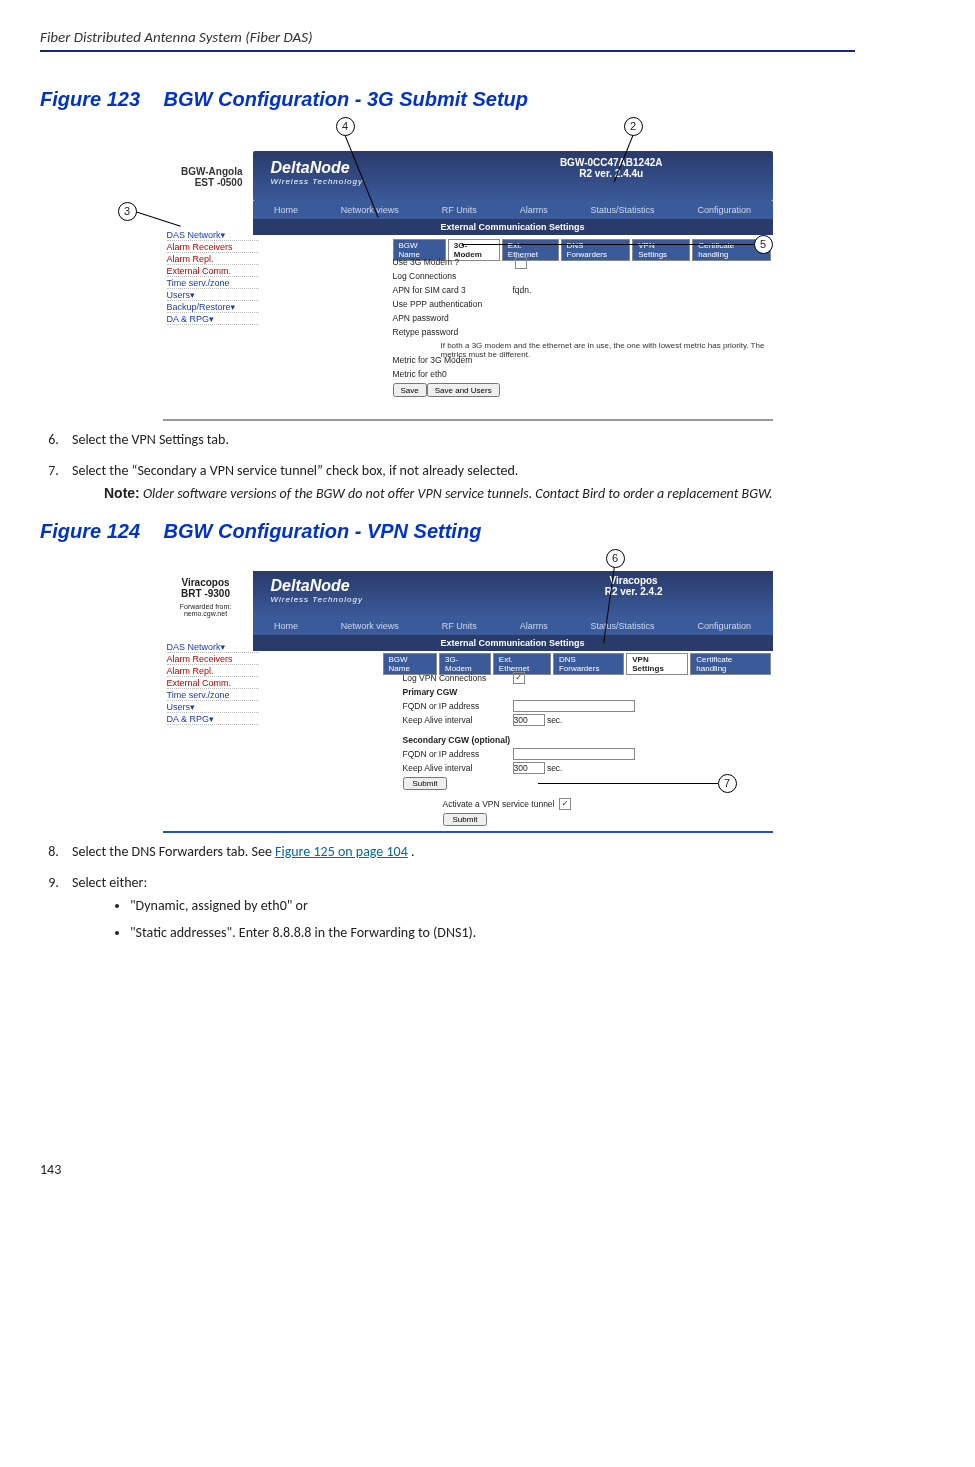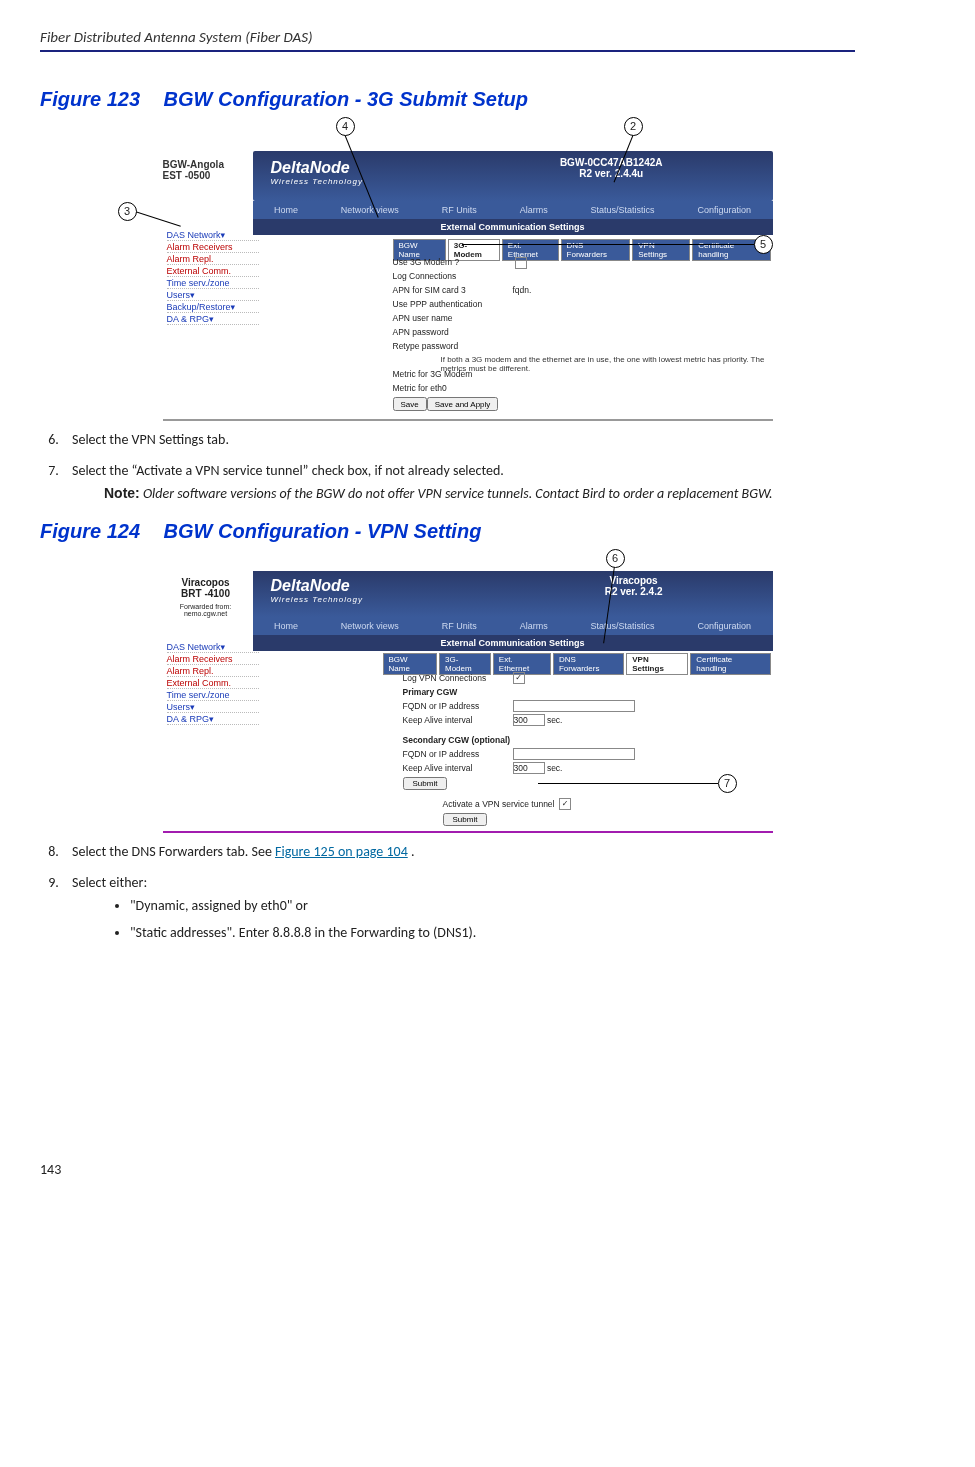--- a/index.html
+++ b/index.html
@@ -51,22 +51,22 @@
   
   .mock1 {
     width: 610px; height: 280px;
     margin: 10px auto 22px auto;
     border-bottom: 2px solid #999;
     position: relative;
     font-family: Arial, sans-serif;
     font-size: 9px;
   }
   .mock1 .top-left {
-    position: absolute; left: 0; top: 20px;
-    width: 80px; text-align: left; font-weight: bold; color:#333;
+    position: absolute; left: 0; top: 27px;
+    width: 80px; text-align: right; font-weight: bold; color:#333;
     font-size:10px;
   }
   .mock1 .banner {
     position:absolute; left:90px; top:12px; right:0; height:50px;
     background: linear-gradient(#2a3a6a,#3a5a9a);
     border-radius:2px;
     color:#fff;
   }
   .mock1 .brand {
     position:absolute; left:18px; top:8px; font-style:italic; font-weight:bold; font-size:16px;
@@ -102,21 +102,21 @@
     position:absolute; left:230px; top:118px; font-size:8.5px; color:#222;
   }
   .mock1 .form .row{height:14px; display:flex; }
   .mock1 .form .lab{width:120px;}
   .mock1 .form .ck{width:10px;height:10px;border:1px solid #888;margin-left:2px;}
   .mock1 .note{font-size:8px; color:#333; width:340px;}
   .mock1 .btns button{font-size:8px; padding:0 6px;}
   
   .mock2{
     width:610px; height:260px; margin:8px auto 16px auto;
-    border-bottom:2px solid #a21caf; position:relative;
+    border-bottom:2px solid #1d4ed8; position:relative;
     font-family: Arial, sans-serif; font-size:9px;
   }
   .mock2 .top-left{position:absolute;left:0;top:6px;width:86px;text-align:center;font-weight:bold;font-size:10px;}
   .mock2 .fwd{font-size:7px;font-weight:normal;margin-top:4px;}
   .mock2 .banner{position:absolute;left:90px;top:0;right:0;height:46px;background:linear-gradient(#2a3a6a,#3a5a9a);color:#fff;}
   .mock2 .brand{position:absolute;left:18px;top:6px;font-style:italic;font-weight:bold;font-size:16px;}
   .mock2 .brand small{font-size:8px;font-weight:normal;letter-spacing:1px;display:block;}
   .mock2 .bhead{position:absolute;right:110px;top:4px;font-size:10px;font-weight:bold;text-align:center;}
   .mock2 .nav{position:absolute;left:90px;top:46px;right:0;height:18px;background:#3a5a9a;color:#cdd9f0;font-size:9px;display:flex;justify-content:space-around;align-items:center;}
   .mock2 .ribbon{position:absolute;left:90px;top:64px;right:0;height:16px;background:#2a3a6a;color:#fff;text-align:center;font-weight:bold;line-height:16px;font-size:9px;}
@@ -214,49 +214,46 @@
             <span class="lab">Log Connections</span>
           </div>
         <div class="row">
             <span class="lab">APN for SIM card 3</span>
             <span style="">fqdn.</span>
           </div>
         <div class="row">
             <span class="lab">Use PPP authentication</span>
           </div>
         <div class="row">
-            <span class="lab">APN user name</span>
-          </div>
-        <div class="row">
             <span class="lab">APN password</span>
           </div>
         <div class="row">
             <span class="lab">Retype password</span>
           </div>
         <div class="row">
             <span class="note" style="margin-left:48px">If both a 3G modem and the ethernet are in use, the one with lowest metric has priority. The metrics must be different.</span>
           </div>
         <div class="row">
             <span class="lab">Metric for 3G Modem</span>
           </div>
         <div class="row">
             <span class="lab">Metric for eth0</span>
           </div>
         <div class="row btns">
           <button>Save</button>
-          <button>Save and Apply</button>
+          <button>Save and Users</button>
         </div>
       </div>
     </div>
   </div>
 </div>
 
 <ol class="steps" start="6">
   <li>Select the VPN Settings tab.</li>
-  <li>Select the “Activate a VPN service tunnel” check box, if not already selected.</li>
+  <li>Select the “Secondary a VPN service tunnel” check box, if not already selected.</li>
 </ol>
 <div class="note-block">
   <b>Note:</b>
   <span class="note-body">Older software versions of the BGW do not offer VPN service tunnels. Contact Bird to order a replacement BGW.</span>
 </div>
 
 <div class="fig-caption">
   <span class="fig-cap-num">Figure 124</span>
   <span>BGW Configuration - VPN Setting</span>
 </div>
@@ -264,21 +261,21 @@
 <div class="ann-wrap" style="height:280px;">
   <div class="ann-inner" style="width:680px;height:280px;">
     <div class="co" style="left:498px;top:0;">6</div>
     <div class="co" style="left:610px;top:225px;">7</div>
     <div class="ln" style="left:506px;top:17px;width:1px;height:78px;transform:rotate(8deg);transform-origin:top;"></div>
     <div class="ln" style="left:430px;top:234px;width:180px;height:1px;"></div>
 
     <div class="mock2" style="position:absolute;left:55px;top:14px;">
       <div class="top-left">
         <div>Viracopos</div>
-        <div>BRT -4100</div>
+        <div>BRT -9300</div>
         <div class="fwd">Forwarded from: nemo.cgw.net</div>
       </div>
       <div class="banner">
         <div class="brand"><span>DeltaNode</span><small>Wireless Technology</small></div>
         <div class="bhead">
           <div>Viracopos</div>
           <div>R2 ver. 2.4.2</div>
         </div>
       </div>
       <div class="nav">

